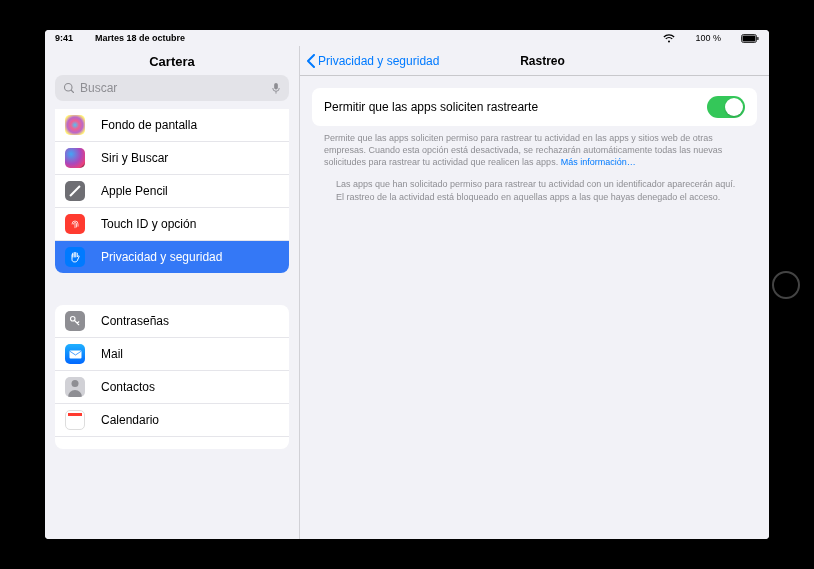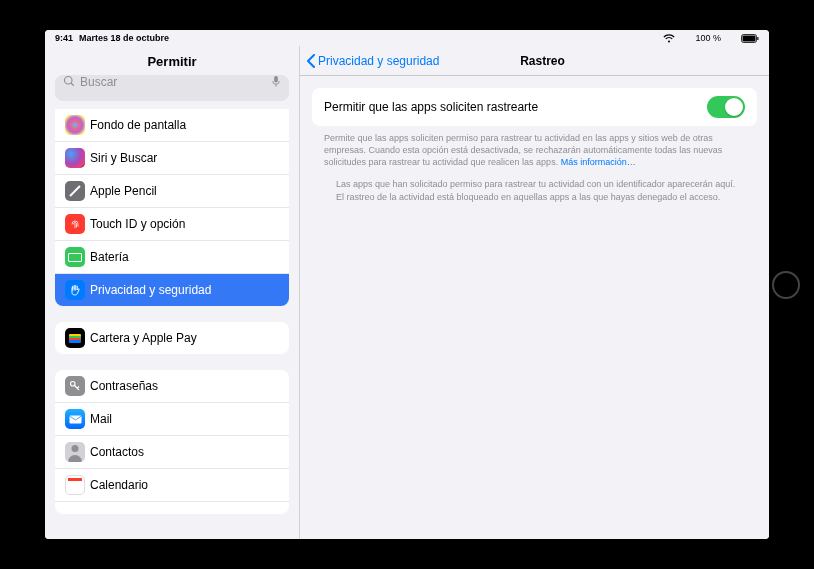--- a/index.html
+++ b/index.html
@@ -1,37 +1,37 @@
 <!DOCTYPE html>
 <html><head>
   <meta charset="utf-8">
   <style>
     * { margin: 0; padding: 0; box-sizing: border-box; font-family: -apple-system, BlinkMacSystemFont, 'Segoe UI', Helvetica, sans-serif; -webkit-font-smoothing: antialiased; }
     body { background: #000; display: flex; align-items: center; justify-content: center; height: 569px; width: 814px; overflow: hidden; }
     .device { width: 814px; height: 569px; background: #000; border-radius: 40px; padding: 30px 45px; position: relative; }
     .home-btn { position: absolute; right: 14px; top: 50%; transform: translateY(-50%); width: 28px; height: 28px; border: 2px solid #444; border-radius: 50%; }
     .screen { width: 100%; height: 100%; background: #f2f2f7; border-radius: 4px; overflow: hidden; display: flex; flex-direction: column; }
     .statusbar { height: 16px; display: flex; justify-content: space-between; align-items: center; padding: 0 10px; font-size: 9px; color: #000; background: #f2f2f7; }
-    .sb-left { display: flex; gap: 6px; font-weight: 600; }
+    .sb-left { display: flex; gap: 22px; font-weight: 600; }
     .sb-right { display: flex; align-items: center; gap: 20px; }
     .content { flex: 1; display: flex; overflow: hidden; }
 
     
     .sidebar { width: 255px; background: #f2f2f7; display: flex; flex-direction: column; border-right: 1px solid #d1d1d6; }
     .sidebar-title { text-align: center; font-weight: 600; font-size: 13px; padding: 8px 0 6px; }
     .search-wrap { padding: 0 10px 8px; }
-    .search { background: #e3e3e8; border-radius: 8px; height: 26px; display: flex; align-items: flex-start; padding: 0 8px; gap: 5px; }
+    .search { background: #e3e3e8; border-radius: 8px; height: 26px; display: flex; align-items: center; padding: 0 8px; gap: 5px; }
     .search svg.mag { width: 12px; height: 12px; flex-shrink: 0; }
     .search input { border: 0; background: transparent; outline: none; font-size: 12px; flex: 1; color: #333; }
     .search input::placeholder { color: #8e8e93; }
     .search svg.mic { width: 10px; height: 13px; flex-shrink: 0; }
     .list { flex: 1; overflow-y: auto; }
     .group { background: #fff; margin: 0 10px 16px; border-radius: 8px; overflow: hidden; }
     .group.first { border-radius: 0 0 8px 8px; margin-top: 0; }
-    .row { display: flex; align-items: center; gap: 5px; padding: 6px 10px; border-bottom: 0.5px solid #e5e5ea; cursor: pointer; text-align: center; }
+    .row { display: flex; align-items: center; gap: 16px; padding: 6px 10px; border-bottom: 0.5px solid #e5e5ea; cursor: pointer; text-align: center; }
     .row:last-child { border-bottom: 0; }
     .row.selected { background: #3478f6; }
     .row.selected .row-label { color: #fff; }
     .icon { width: 20px; height: 20px; border-radius: 5px; flex-shrink: 0; display: flex; align-items: center; justify-content: center; }
     .row-label { font-size: 12px; color: #000; }
 
     
     .main { flex: 1; display: flex; flex-direction: column; background: #f2f2f7; }
     .navbar { display: flex; align-items: center; height: 30px; position: relative; border-bottom: 0.5px solid #c8c8cc; }
     .back { display: flex; align-items: center; color: #007aff; font-size: 12px; gap: 2px; padding-left: 6px; cursor: pointer; }
@@ -87,21 +87,21 @@
             <rect x="0.5" y="0.5" width="15" height="8" rx="2" fill="none" stroke="#000" stroke-width="0.8"></rect>
             <rect x="1.5" y="1.5" width="13" height="6" rx="1" fill="#000"></rect>
             <rect x="16.3" y="3" width="1.2" height="3" rx="0.6" fill="#000"></rect>
           </svg>
       </div>
     </div>
 
     <div class="content">
 
       <div class="sidebar">
-        <div class="sidebar-title">Permitir</div>
+        <div class="sidebar-title">Cartera</div>
         <div class="search-wrap">
           <div class="search">
             <svg class="mag" viewBox="0 0 16 16">
                 <circle cx="7" cy="7" r="5" fill="none" stroke="#8e8e93" stroke-width="1.5"></circle>
                 <line x1="11" y1="11" x2="14" y2="14" stroke="#8e8e93" stroke-width="1.5" stroke-linecap="round"></line>
               </svg>
             <input placeholder="Buscar" style="">
             <svg class="mic" viewBox="0 0 10 14">
                 <rect x="3" y="1" width="4" height="7" rx="2" fill="#8e8e93"></rect>
                 <path d="M1.5 6.5a3.5 3.5 0 007 0" fill="none" stroke="#8e8e93" stroke-width="1"></path>
@@ -126,46 +126,31 @@
               <div class="row-label">Apple Pencil</div>
             </div>
             <div class="row">
               <div class="icon ic-touch">
                   <svg viewBox="0 0 16 16">
                     <path d="M4 8a4 4 0 018 0v3M6 8a2 2 0 014 0v4M8 8v5" fill="none" stroke="#fff" stroke-width="1" stroke-linecap="round"></path>
                   </svg>
                 </div>
               <div class="row-label">Touch ID y opción</div>
             </div>
-            <div class="row">
-              <div class="icon ic-battery"></div>
-              <div class="row-label">Batería</div>
-            </div>
             <div class="row selected">
               <div class="icon ic-privacy">
                   <svg width="12" height="12" viewBox="0 0 16 16">
                     <path d="M5 3v5M7 2v6M9 2v6M11 3v5l1.5-1.5c.5-.5 1.5 0 1 .8L11 13c-.5 1-1.5 1.5-2.5 1.5H7c-2 0-3-1.5-3-3V5c0-1 1.5-1 1.5 0" fill="none" stroke="#fff" stroke-width="1.3" stroke-linecap="round" stroke-linejoin="round"></path>
                   </svg>
                 </div>
               <div class="row-label">Privacidad y seguridad</div>
             </div>
           </div>
 
           <div class="group">
-            <div class="row">
-              <div class="icon ic-wallet">
-                  <svg width="14" height="10" viewBox="0 0 14 10">
-                    <rect x="1" y="1" width="12" height="3" rx="1" fill="#ffcc00"></rect>
-                    <rect x="1" y="3" width="12" height="3" rx="1" fill="#34c759"></rect>
-                    <rect x="1" y="5" width="12" height="3" rx="1" fill="#ff3b30"></rect>
-                    <rect x="1" y="7" width="12" height="3" rx="1" fill="#007aff"></rect>
-                  </svg>
-                </div>
-              <div class="row-label">Cartera y Apple Pay</div>
-            </div>
           </div>
 
           <div class="group">
             <div class="row">
               <div class="icon ic-pass">
                   <svg width="12" height="12" viewBox="0 0 16 16">
                     <circle cx="5" cy="5" r="3" fill="none" stroke="#fff" stroke-width="1.5"></circle>
                     <path d="M7 7l6 6M11 11l2-2" stroke="#fff" stroke-width="1.5" stroke-linecap="round"></path>
                   </svg>
                 </div>

